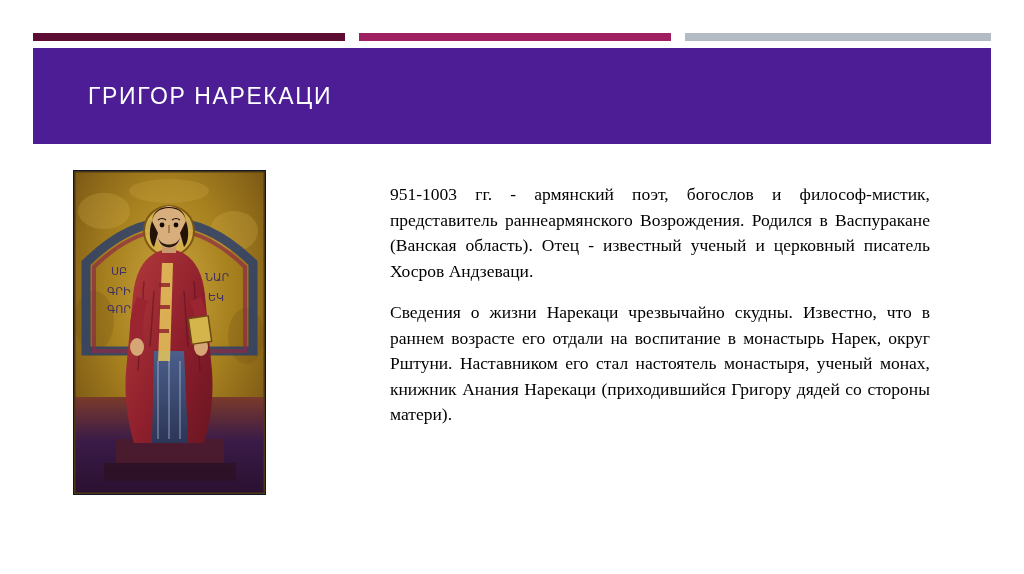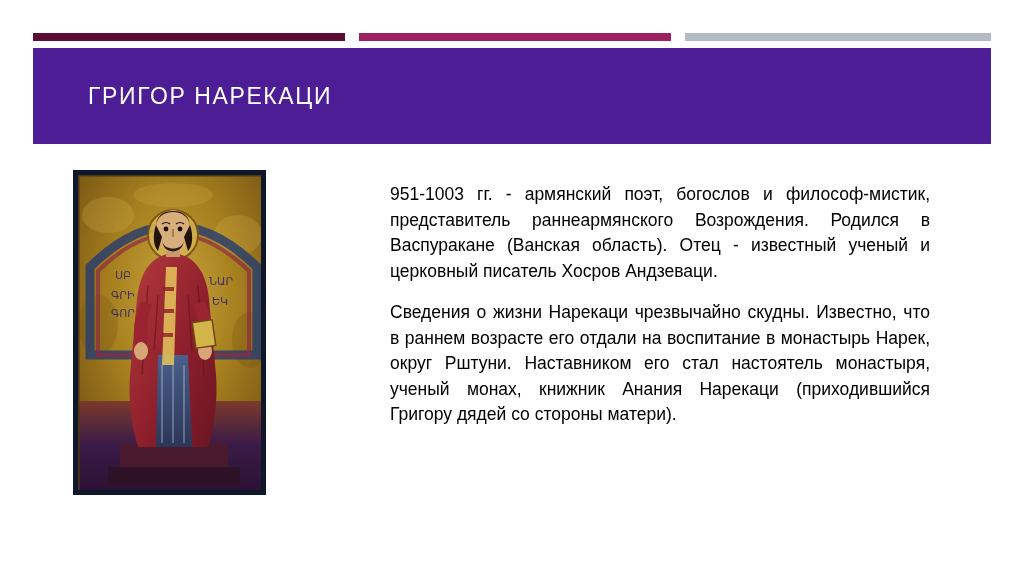--- a/index.html
+++ b/index.html
@@ -61,35 +61,35 @@
     height: 360px;
   }
 
   
   .figure {
     position: absolute;
     left: 73px;
     top: 0px;
     width: 193px;
     height: 325px;
-    border: 5px solid #0f172a;
+    border: 1px solid #0f172a;
     overflow: hidden;
     background: #8a6a22;
   }
   .figure svg { display: block; }
 
   
   .textcol {
     position: absolute;
     left: 390px;
     top: 12px;
     width: 540px;
   }
   .para {
-    font-family: Liberation Sans, sans-serif;
+    font-family: Liberation Serif, serif;
     font-size: 17.5px;
     line-height: 25.5px;
     color: #000000;
     text-align: justify;
     margin: 0;
   }
   .para + .para { margin-top: 16px; }
 </style>
 </head>
 <body>

